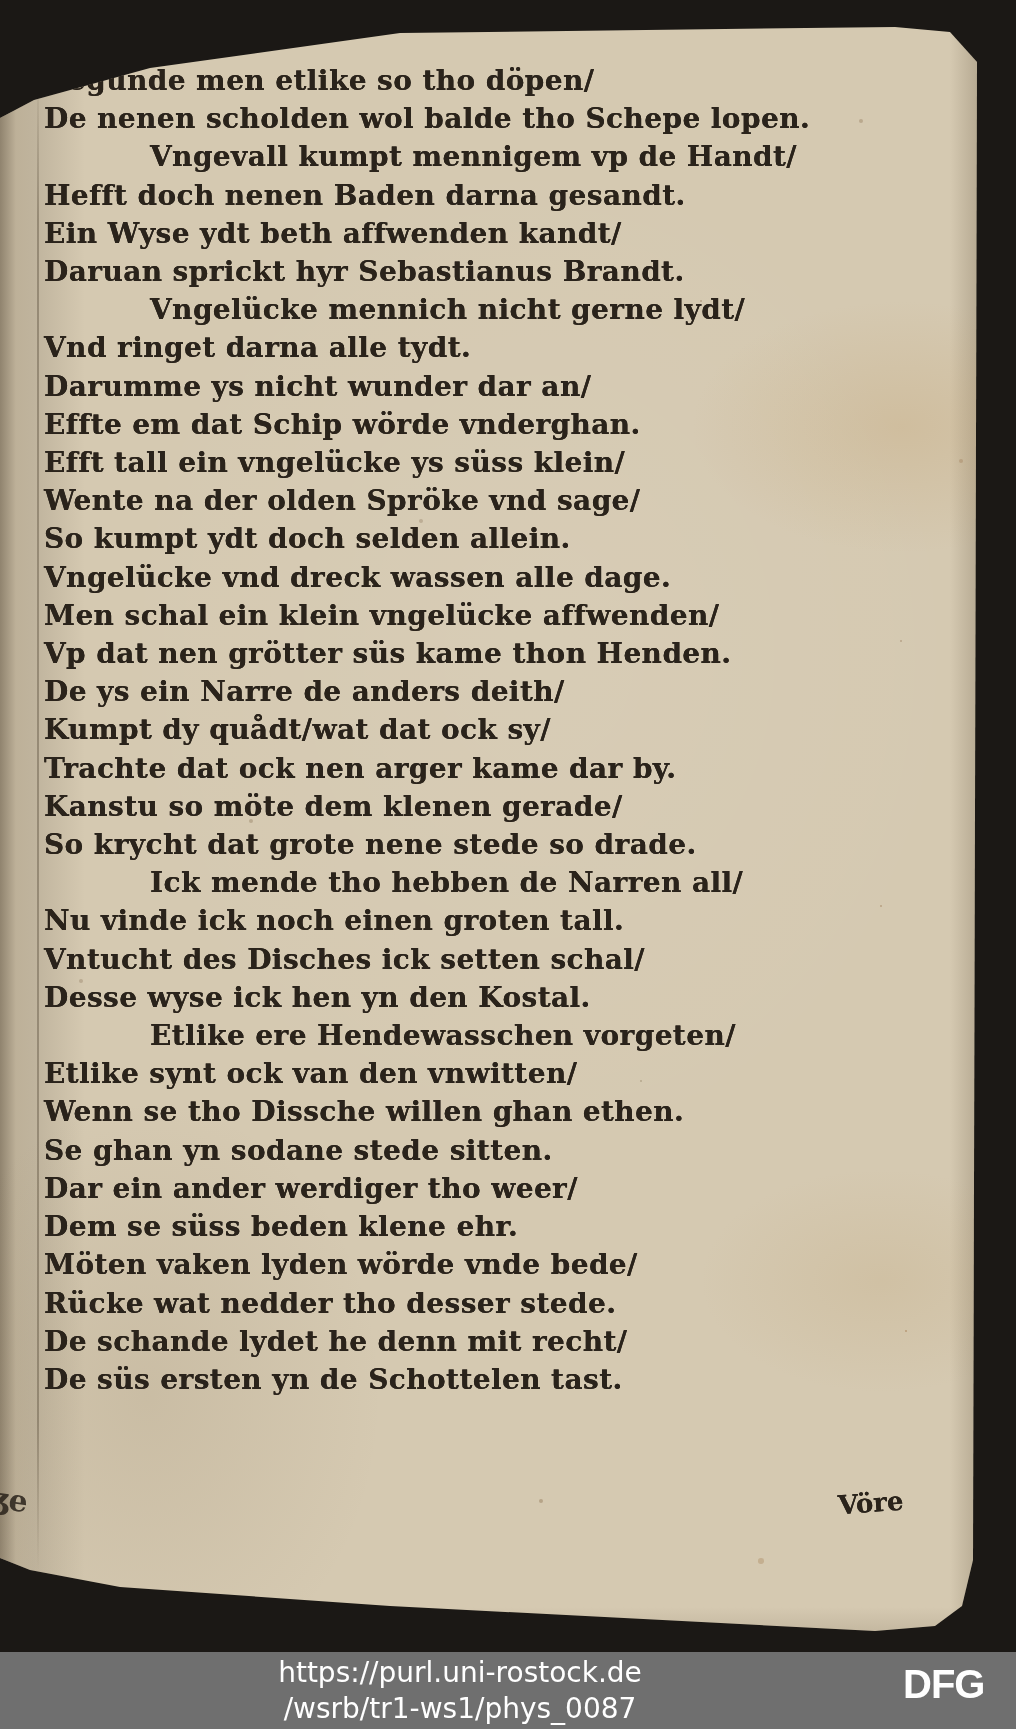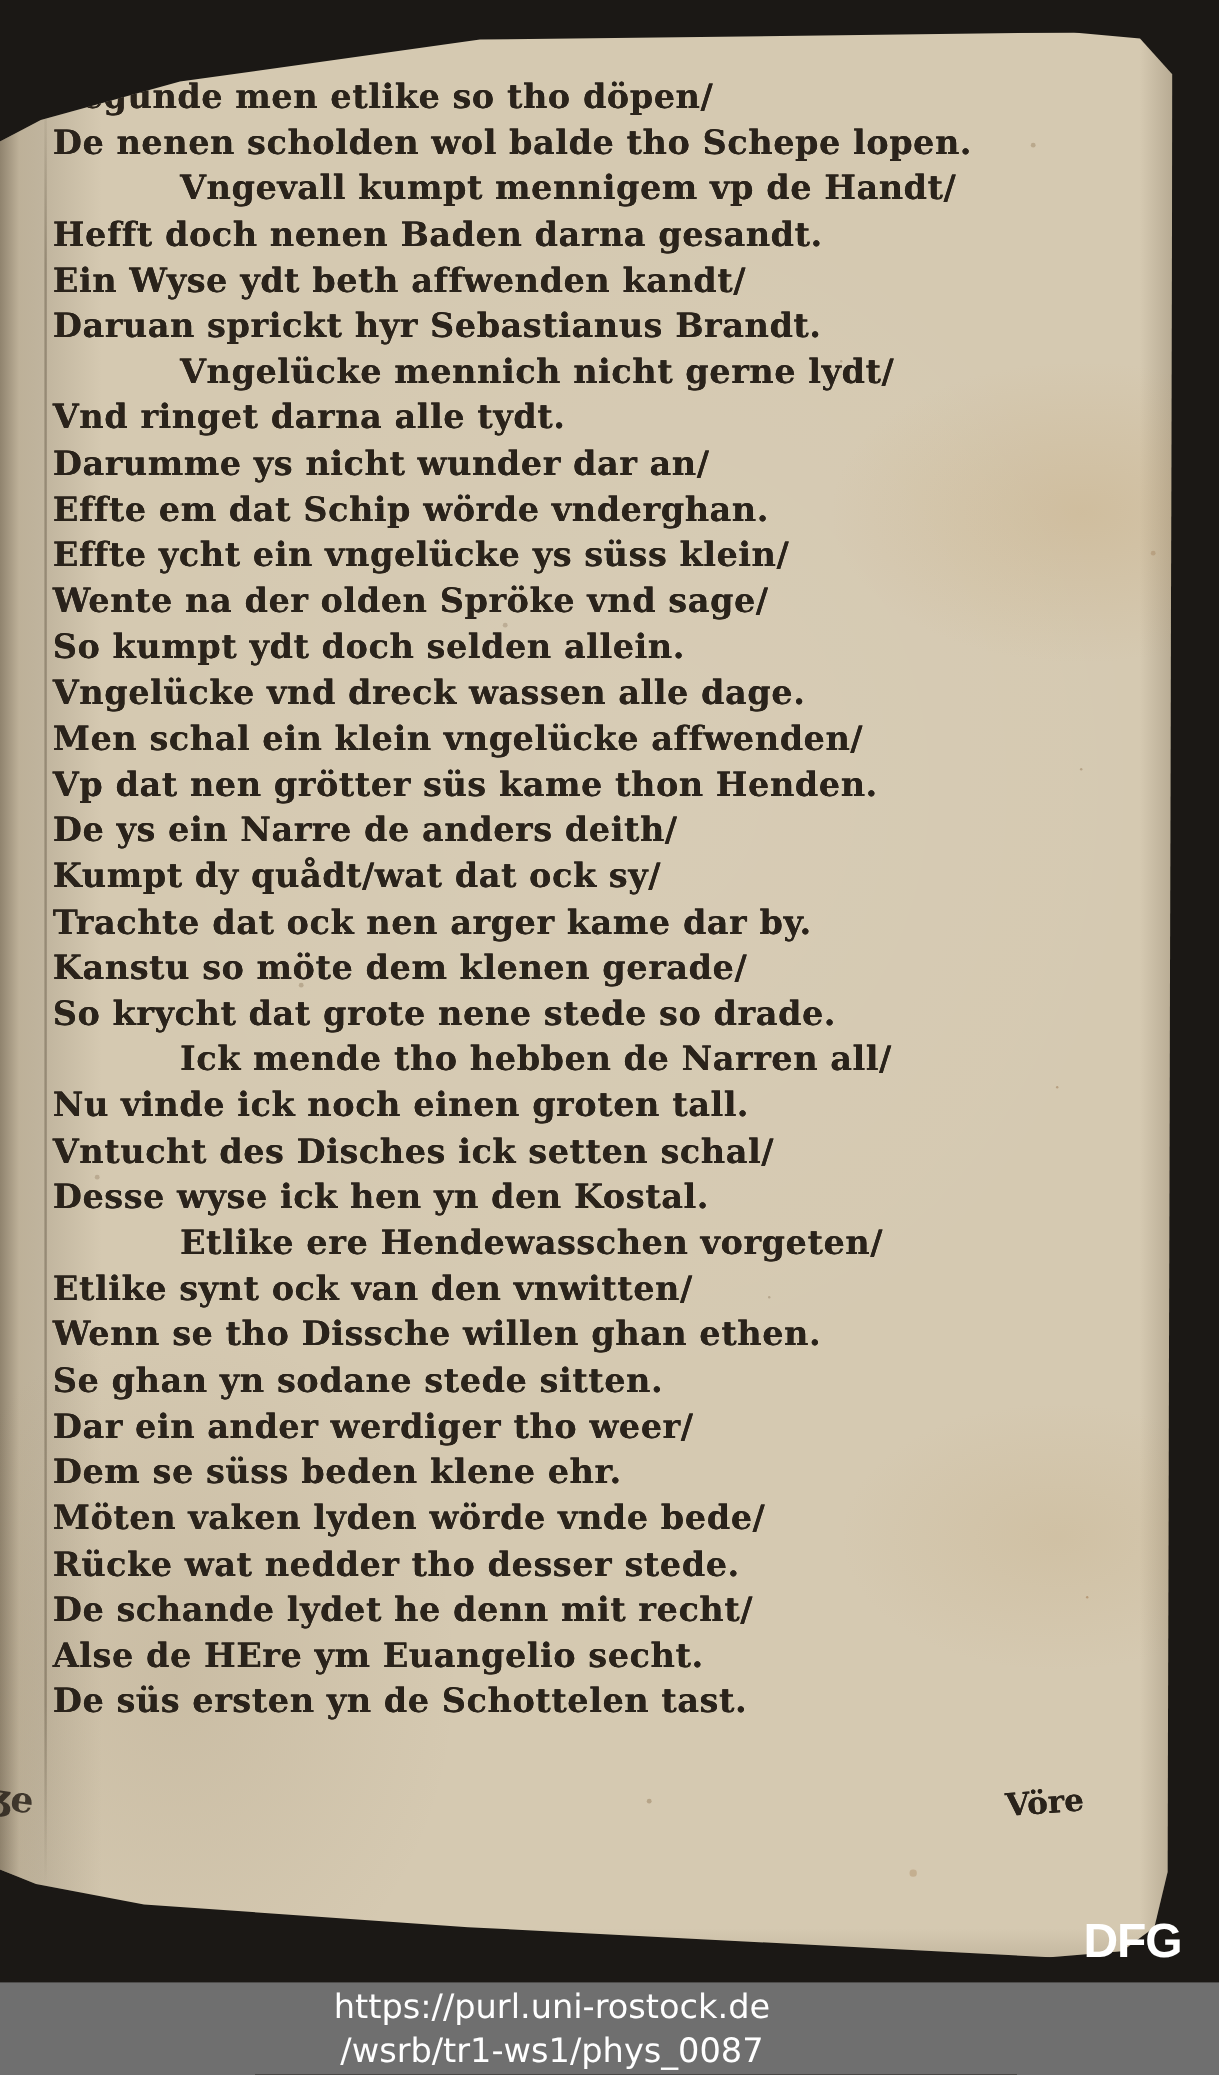--- a/index.html
+++ b/index.html
@@ -72,21 +72,21 @@
   .footer-bar{
     position:absolute;left:0;top:1652px;width:1016px;height:88px;
     background:var(--bar);
   }
   .purl{
     position:absolute;left:0;top:3px;width:920px;text-align:center;
     color:var(--bartext);font-family:"DejaVu Sans", sans-serif;
     font-size:28px;line-height:36px;font-weight:normal;
   }
   .dfg{
-    position:absolute;left:903px;top:1596px;
+    position:absolute;left:903px;top:1662px;
     color:var(--bartext);font-family:"Liberation Sans", sans-serif;
     font-weight:bold;font-size:40px;letter-spacing:-1px;
   }
 </style>
 </head>
 <body>
 
 <div class="stage">
 
   <div class="page">
@@ -97,21 +97,21 @@
         <div class="line">Begünde men etlike so tho döpen/</div>
         <div class="line">De nenen scholden wol balde tho Schepe lopen.</div>
         <div class="line indent">Vngevall kumpt mennigem vp de Handt/</div>
         <div class="line">Hefft doch nenen Baden darna gesandt.</div>
         <div class="line">Ein Wyse ydt beth affwenden kandt/</div>
         <div class="line">Daruan sprickt hyr Sebastianus Brandt.</div>
         <div class="line indent">Vngelücke mennich nicht gerne lydt/</div>
         <div class="line">Vnd ringet darna alle tydt.</div>
         <div class="line">Darumme ys nicht wunder dar an/</div>
         <div class="line">Effte em dat Schip wörde vnderghan.</div>
-        <div class="line">Effte ycht ein vngelücke ys süss klein/</div>
+        <div class="line">Efft tall ein vngelücke ys süss klein/</div>
         <div class="line">Wente na der olden Spröke vnd sage/</div>
         <div class="line">So kumpt ydt doch selden allein.</div>
         <div class="line">Vngelücke vnd dreck wassen alle dage.</div>
         <div class="line">Men schal ein klein vngelücke affwenden/</div>
         <div class="line">Vp dat nen grötter süs kame thon Henden.</div>
         <div class="line">De ys ein Narre de anders deith/</div>
         <div class="line">Kumpt dy quådt/wat dat ock sy/</div>
         <div class="line">Trachte dat ock nen arger kame dar by.</div>
         <div class="line">Kanstu so möte dem klenen gerade/</div>
         <div class="line">So krycht dat grote nene stede so drade.</div>
@@ -121,21 +121,20 @@
         <div class="line">Desse wyse ick hen yn den Kostal.</div>
         <div class="line indent">Etlike ere Hendewasschen vorgeten/</div>
         <div class="line">Etlike synt ock van den vnwitten/</div>
         <div class="line">Wenn se tho Dissche willen ghan ethen.</div>
         <div class="line">Se ghan yn sodane stede sitten.</div>
         <div class="line">Dar ein ander werdiger tho weer/</div>
         <div class="line">Dem se süss beden klene ehr.</div>
         <div class="line">Möten vaken lyden wörde vnde bede/</div>
         <div class="line">Rücke wat nedder tho desser stede.</div>
         <div class="line">De schande lydet he denn mit recht/</div>
-        <div class="line">Alse de HEre ym Euangelio secht.</div>
         <div class="line">De süs ersten yn de Schottelen tast.</div>
       </div>
 
     <div class="catchword">Vöre</div>
 
     <div class="fragment">ʒe</div>
   </div>
 
   <div class="footer-bar">
     <div class="purl">

